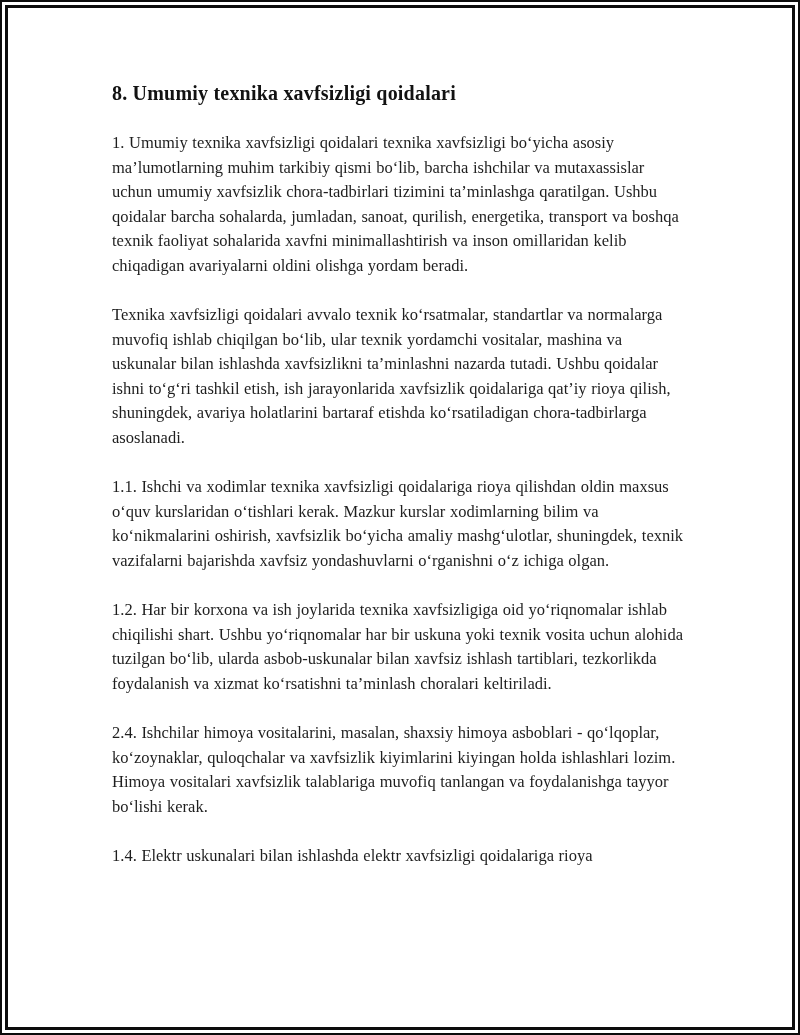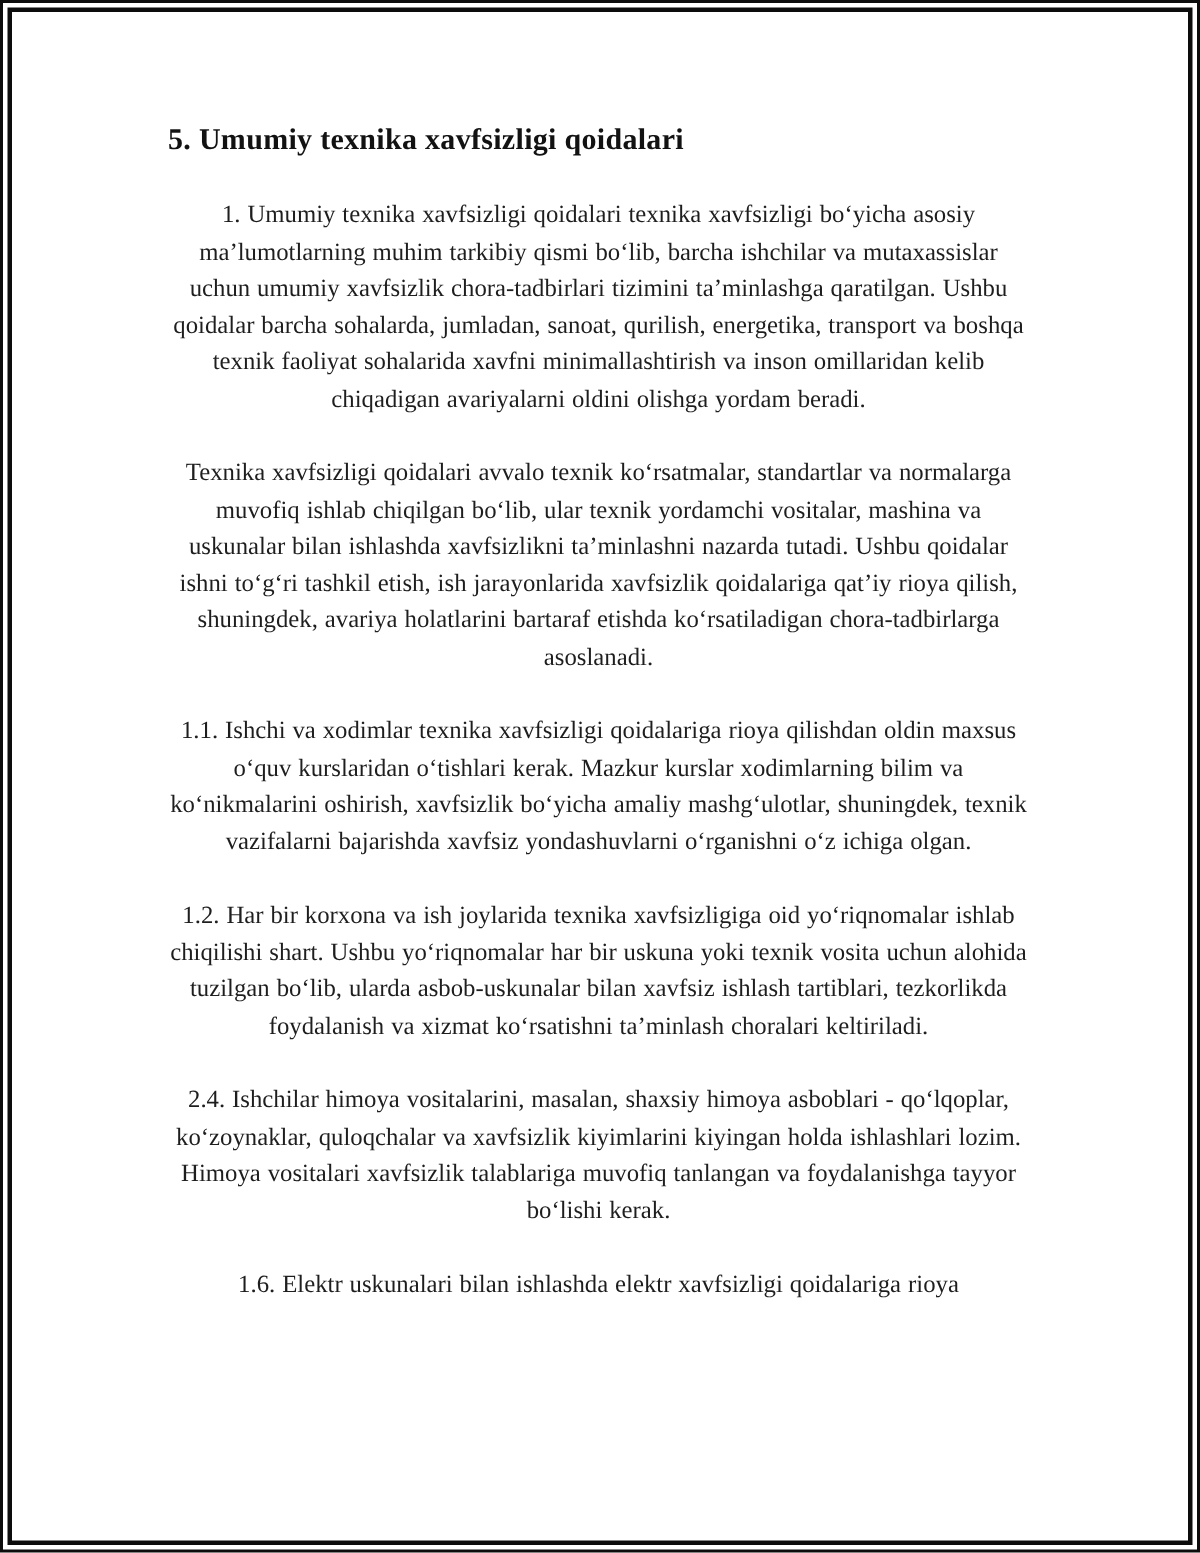--- a/index.html
+++ b/index.html
@@ -42,37 +42,37 @@
     line-height: 26px;
     font-weight: 700;
     color: #121212;
     margin: 0 0 25px 0;
     letter-spacing: 0.2px;
   }
   p.doc-paragraph {
     font-size: 16.5px;
     line-height: 24.5px;
     margin: 0 0 25px 0;
-    text-align: center;
+    text-align: left;
     word-spacing: 0.5px;
   }
 </style>
 </head>
 <body>
 
 <div class="frame-outer"></div>
 <div class="frame-inner"></div>
 
 <div class="content">
-  <h1 class="doc-heading">5. Umumiy texnika xavfsizligi qoidalari</h1>
+  <h1 class="doc-heading">8. Umumiy texnika xavfsizligi qoidalari</h1>
 
   <p class="doc-paragraph">1. Umumiy texnika xavfsizligi qoidalari texnika xavfsizligi bo‘yicha asosiy ma’lumotlarning muhim tarkibiy qismi bo‘lib, barcha ishchilar va mutaxassislar uchun umumiy xavfsizlik chora-tadbirlari tizimini ta’minlashga qaratilgan. Ushbu qoidalar barcha sohalarda, jumladan, sanoat, qurilish, energetika, transport va boshqa texnik faoliyat sohalarida xavfni minimallashtirish va inson omillaridan kelib chiqadigan avariyalarni oldini olishga yordam beradi.</p>
 
   <p class="doc-paragraph">Texnika xavfsizligi qoidalari avvalo texnik ko‘rsatmalar, standartlar va normalarga muvofiq ishlab chiqilgan bo‘lib, ular texnik yordamchi vositalar, mashina va uskunalar bilan ishlashda xavfsizlikni ta’minlashni nazarda tutadi. Ushbu qoidalar ishni to‘g‘ri tashkil etish, ish jarayonlarida xavfsizlik qoidalariga qat’iy rioya qilish, shuningdek, avariya holatlarini bartaraf etishda ko‘rsatiladigan chora-tadbirlarga asoslanadi.</p>
 
   <p class="doc-paragraph">1.1. Ishchi va xodimlar texnika xavfsizligi qoidalariga rioya qilishdan oldin maxsus o‘quv kurslaridan o‘tishlari kerak. Mazkur kurslar xodimlarning bilim va ko‘nikmalarini oshirish, xavfsizlik bo‘yicha amaliy mashg‘ulotlar, shuningdek, texnik vazifalarni bajarishda xavfsiz yondashuvlarni o‘rganishni o‘z ichiga olgan.</p>
 
   <p class="doc-paragraph">1.2. Har bir korxona va ish joylarida texnika xavfsizligiga oid yo‘riqnomalar ishlab chiqilishi shart. Ushbu yo‘riqnomalar har bir uskuna yoki texnik vosita uchun alohida tuzilgan bo‘lib, ularda asbob-uskunalar bilan xavfsiz ishlash tartiblari, tezkorlikda foydalanish va xizmat ko‘rsatishni ta’minlash choralari keltiriladi.</p>
 
   <p class="doc-paragraph">2.4. Ishchilar himoya vositalarini, masalan, shaxsiy himoya asboblari - qo‘lqoplar, ko‘zoynaklar, quloqchalar va xavfsizlik kiyimlarini kiyingan holda ishlashlari lozim. Himoya vositalari xavfsizlik talablariga muvofiq tanlangan va foydalanishga tayyor bo‘lishi kerak.</p>
 
-  <p class="doc-paragraph">1.6. Elektr uskunalari bilan ishlashda elektr xavfsizligi qoidalariga rioya</p>
+  <p class="doc-paragraph">1.4. Elektr uskunalari bilan ishlashda elektr xavfsizligi qoidalariga rioya</p>
 </div>
 
 </body></html>

